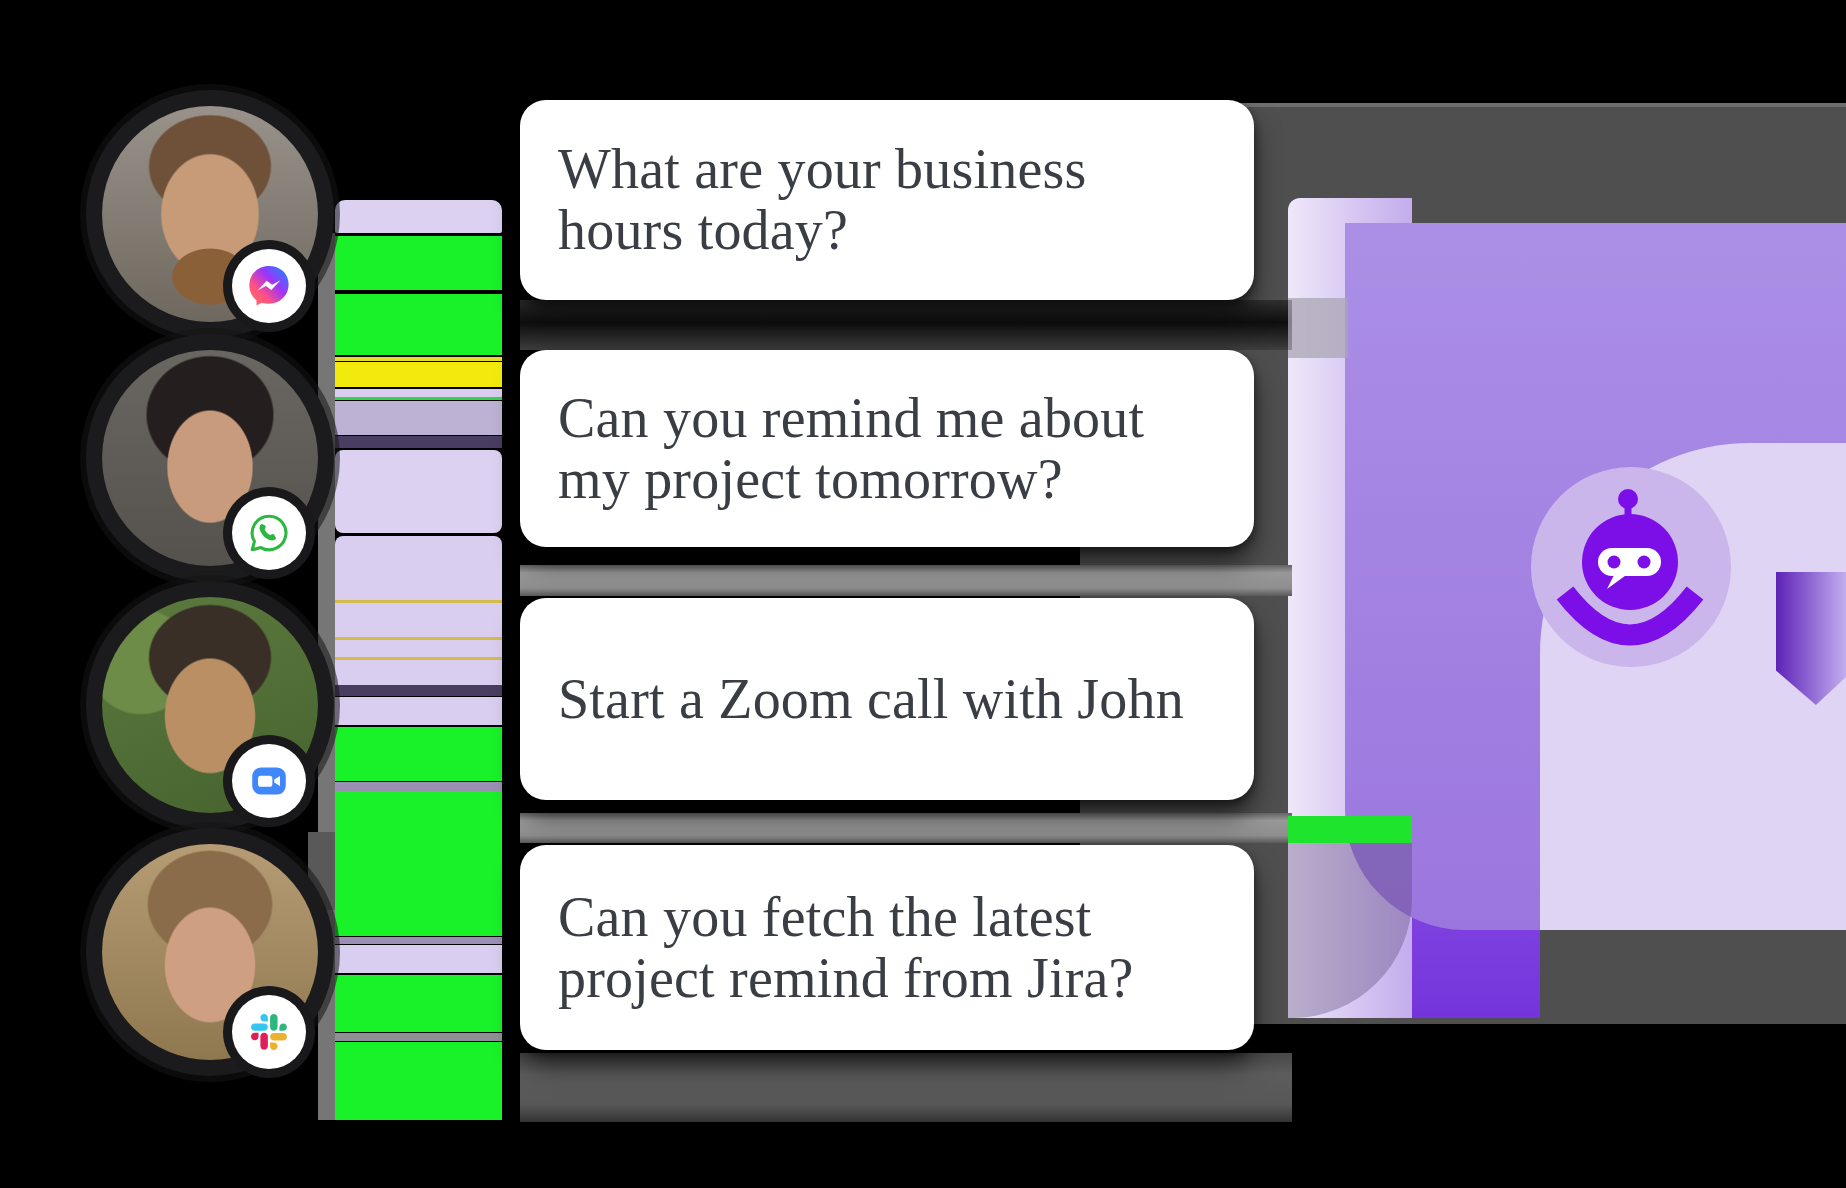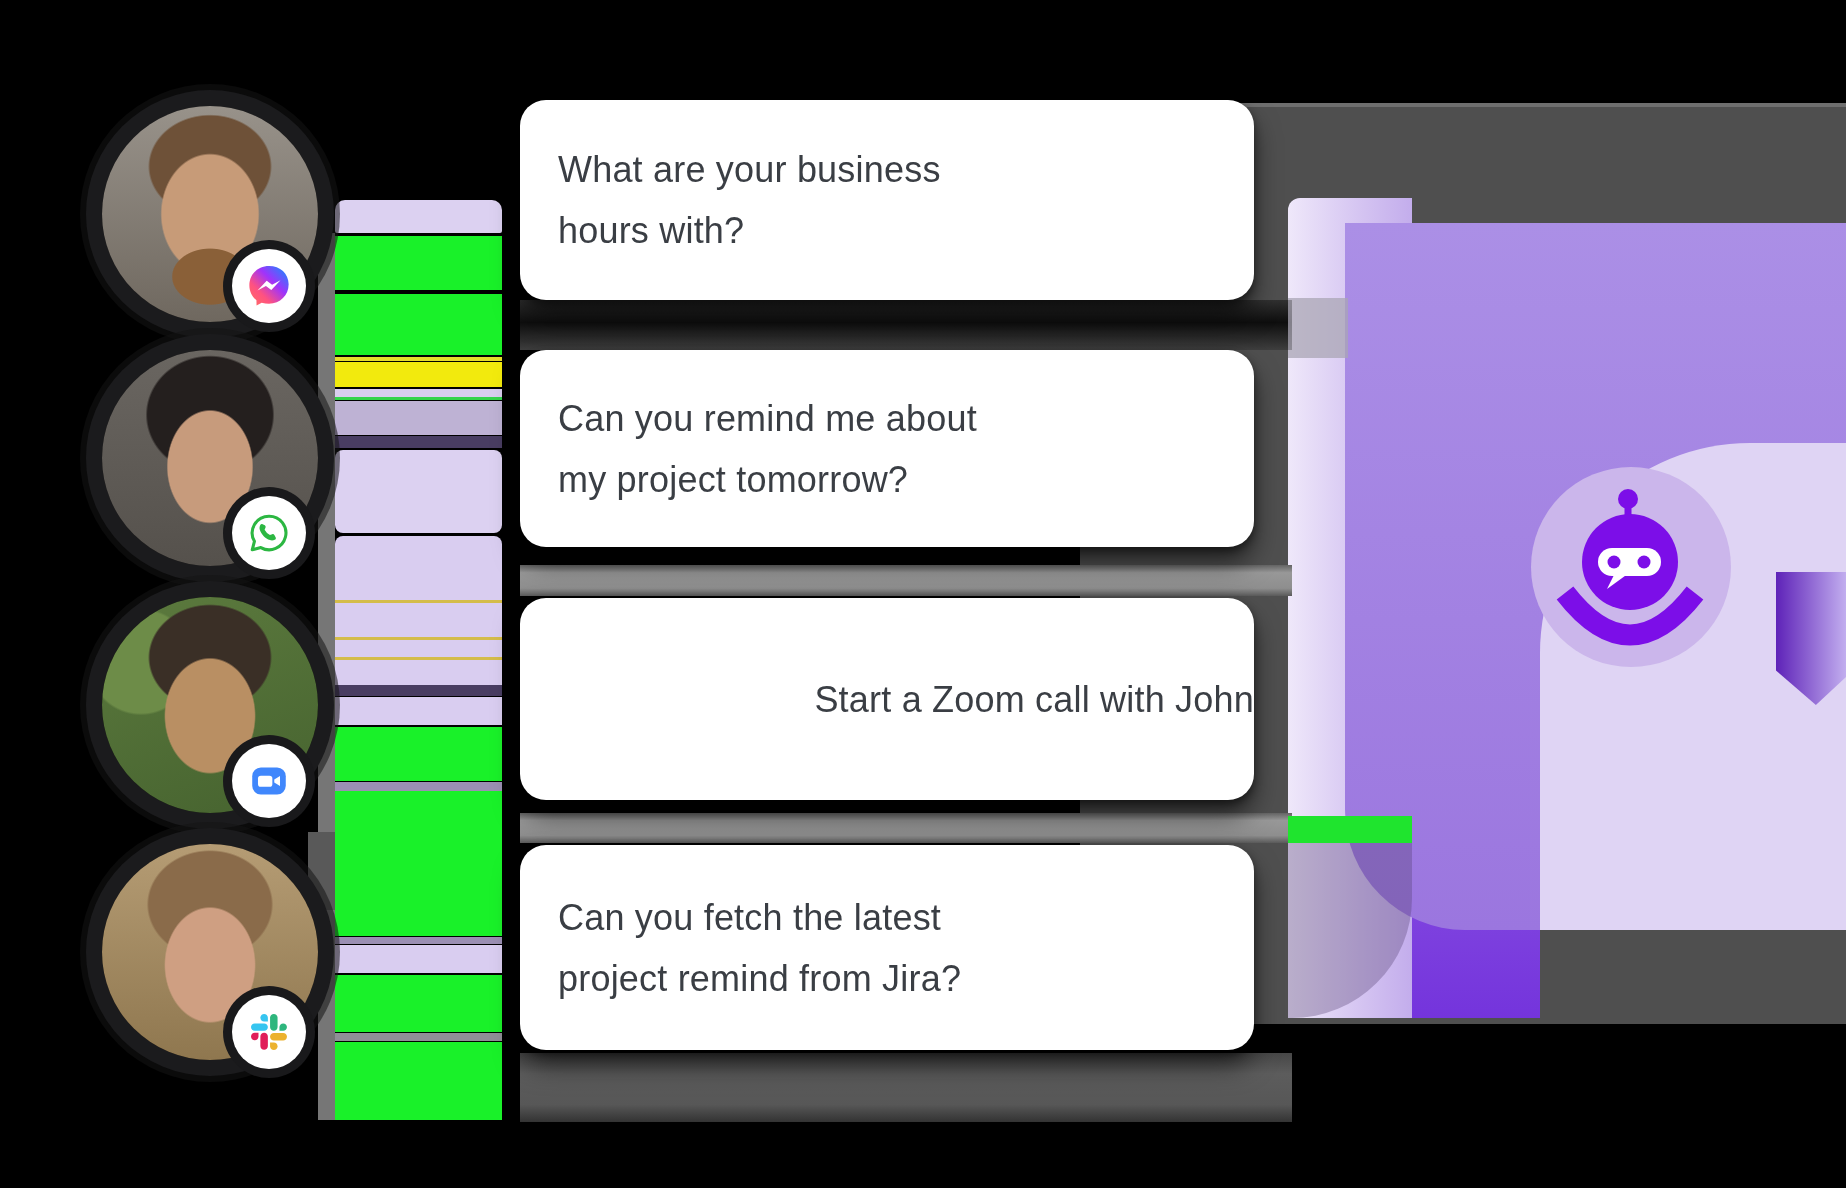--- a/index.html
+++ b/index.html
@@ -33,21 +33,21 @@
   
   #signal-strip{position:absolute;left:335px;top:0;width:167px;height:1188px;}
   #signal-strip .seg{position:absolute;left:0;width:167px;}
   
   .band{position:absolute;left:520px;width:772px;}
   .band.dark{background:linear-gradient(180deg,#303030,#0e0e0e 45%,#3e3e3e);}
   .band.gray{background:linear-gradient(180deg,#646464,#989898 25%,#8e8e8e 75%,#5a5a5a);}
   .bubble{position:absolute;left:520px;width:734px;background:#ffffff;border-radius:26px;
           box-shadow:0 16px 26px rgba(0,0,0,.55), 0 4px 8px rgba(0,0,0,.45);
           display:flex;flex-direction:column;justify-content:center;padding-left:38px;box-sizing:border-box;z-index:3;}
-  .bubble .line{display:block;font-size:36px;line-height:61px;color:#3a3e44;letter-spacing:.2px;}
+  .bubble .line{display:block;font-size:56px;line-height:61px;color:#3a3e44;letter-spacing:.2px;font-family:Liberation Serif, serif;}
   
   #shadow-panel{position:absolute;left:1080px;top:103px;width:766px;height:917px;background:#4f4f4f;
                 border-top:4px solid #6e6e6e;border-top-left-radius:18px;z-index:1;}
   #stream-light{position:absolute;left:1288px;top:198px;width:124px;height:820px;
                 background:linear-gradient(90deg,#efe8fa,#d6c6f2 55%,#c3adec);border-top-left-radius:12px;z-index:2;}
   #stream-vivid{position:absolute;left:1412px;top:223px;width:128px;height:795px;
                 background:linear-gradient(180deg,#a083e2 0%,#a083e2 40%,#8a52e2 72%,#7434dc 100%);z-index:2;}
   #integration-shape{position:absolute;left:1345px;top:223px;width:501px;height:707px;
                 background:linear-gradient(180deg,#ab8fe6,#9b76df);border-bottom-left-radius:120px;z-index:2;}
   .crossing{position:absolute;z-index:3;}
@@ -114,27 +114,27 @@
       <div class="seg" style="top: 1042px; height: 78px; background: rgb(25, 241, 41);"></div>
     </div>
 
   <div class="band dark" style="top:300px;height:50px;z-index:2;"></div>
   <div class="band gray" style="top:565px;height:31px;z-index:2;"></div>
   <div class="band gray" style="top:813px;height:30px;z-index:2;"></div>
   <div class="band" style="top:1053px;height:69px;z-index:2;background:linear-gradient(180deg,#474747,#5c5c5c 30%,#575757 75%,#333333);"></div>
 
   <div class="bubble" style="top:100px;height:200px;">
     <span class="line">What are your business</span>
-    <span class="line">hours with?</span>
+    <span class="line">hours today?</span>
   </div>
   <div class="bubble" style="top:350px;height:197px;">
     <span class="line">Can you remind me about</span>
     <span class="line">my project tomorrow?</span>
   </div>
-  <div class="bubble" style="top:598px;height:202px;align-items:flex-end;">
+  <div class="bubble" style="top:598px;height:202px;">
     <span class="line">Start a Zoom call with John</span>
   </div>
   <div class="bubble" style="top:845px;height:205px;">
     <span class="line">Can you fetch the latest</span>
     <span class="line">project remind from Jira?</span>
   </div>
 
   <div class="avatar" style="left:102px;top:106px;">
     <div class="photo p1"></div>
   </div>

